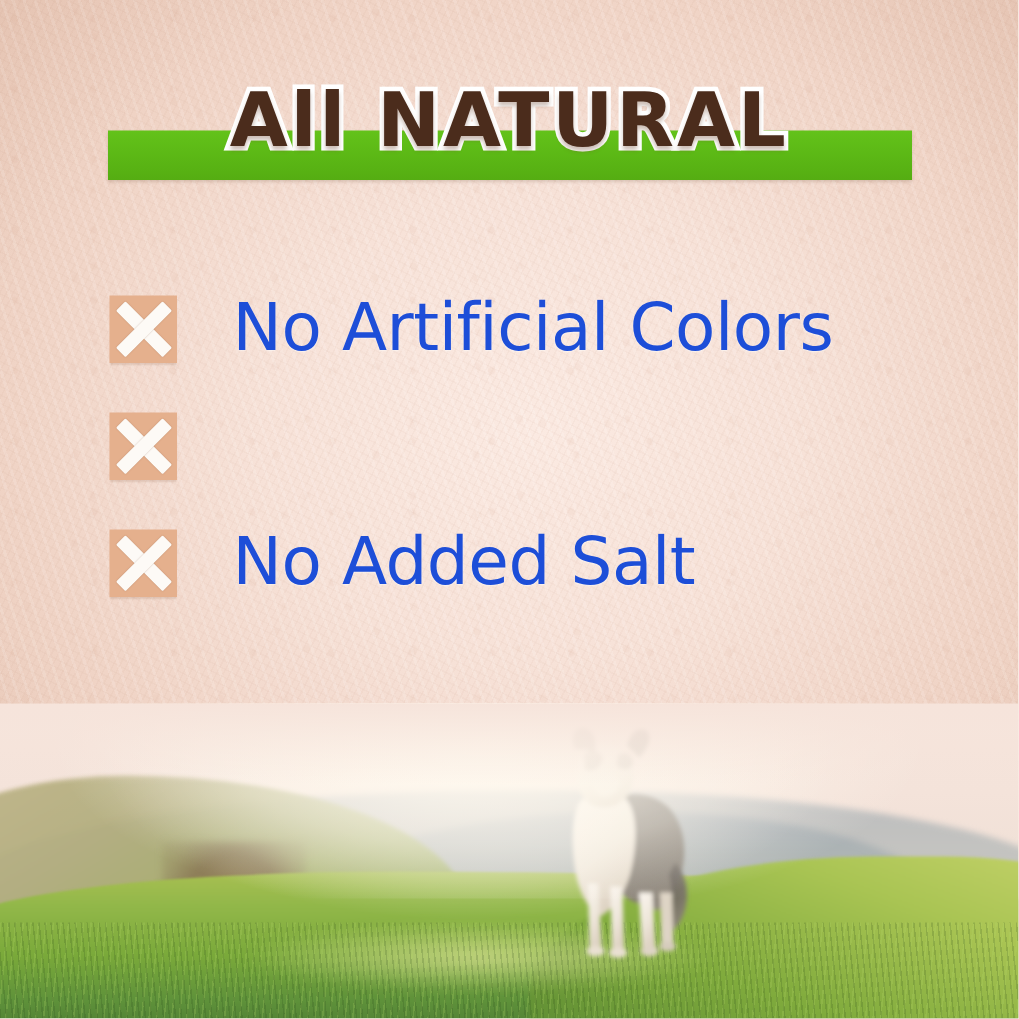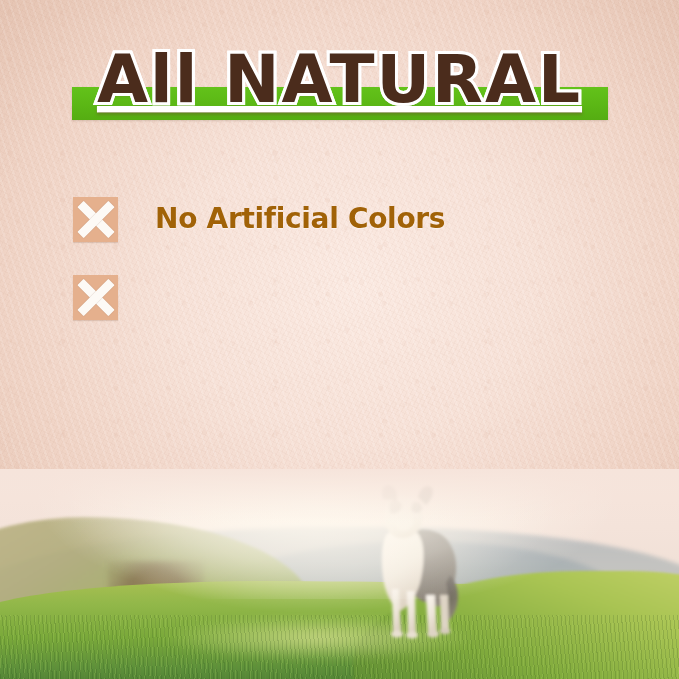--- a/index.html
+++ b/index.html
@@ -57,31 +57,30 @@
     box-shadow: 0 1px 2px rgba(90,60,40,.18);
   }
   #headline-text {
     position: absolute;
     left: 0;
     right: 0;
     top: 49px;
     text-align: center;
     font-family: "DejaVu Sans", sans-serif;
     font-weight: bold;
-    font-size: 66px;
+    font-size: 50px;
     line-height: 62px;
     letter-spacing: 2px;
     color: #4b2c1c;
     -webkit-text-stroke: 6px #ffffff;
     paint-order: stroke fill;
     text-shadow:
       0 3px 3px rgba(110,70,45,.35),
       0 1px 0 rgba(255,255,255,.6);
     white-space: nowrap;
-    text-decoration: underline;
   }
 
   
   #claims {
     position: absolute;
     left: 73px;
     top: 180px;
     width: 540px;
   }
   .claim-row {
@@ -108,25 +107,25 @@
     background: #fdfaf6;
     border-radius: 1px;
     box-shadow: 0 0 1px rgba(120,75,50,.35);
   }
   .claim-mark .bar.a { transform: rotate(45deg); }
   .claim-mark .bar.b { transform: rotate(-45deg); }
 
   .claim-label {
     margin-left: 37px;
     font-family: "DejaVu Sans", sans-serif;
-    font-weight: bold;
-    font-size: 28px;
+    font-weight: normal;
+    font-size: 44px;
     line-height: 38px;
     letter-spacing: -0.3px;
-    color: #a16207;
+    color: #1d4ed8;
     text-shadow: 0 1px 1px rgba(255,255,255,.55);
     white-space: nowrap;
   }
 
   
   #photo {
     position: absolute;
     left: 0;
     right: 0;
     bottom: 0;
@@ -282,20 +281,27 @@
     </div>
 
     <div class="claim-row">
       <div class="claim-mark">
         <span class="bar a"></span>
         <span class="bar b"></span>
       </div>
     </div>
 
 
+    <div class="claim-row">
+      <div class="claim-mark">
+        <span class="bar a"></span>
+        <span class="bar b"></span>
+      </div>
+      <div class="claim-label">No Added Salt</div>
+    </div>
 
   </div>
 
   <div id="photo">
     <div class="sky"></div>
     <div class="hill-far"></div>
     <div class="hill-far2"></div>
     <div class="hill-left"></div>
     <div class="bush"></div>
     <div class="bush2"></div>

